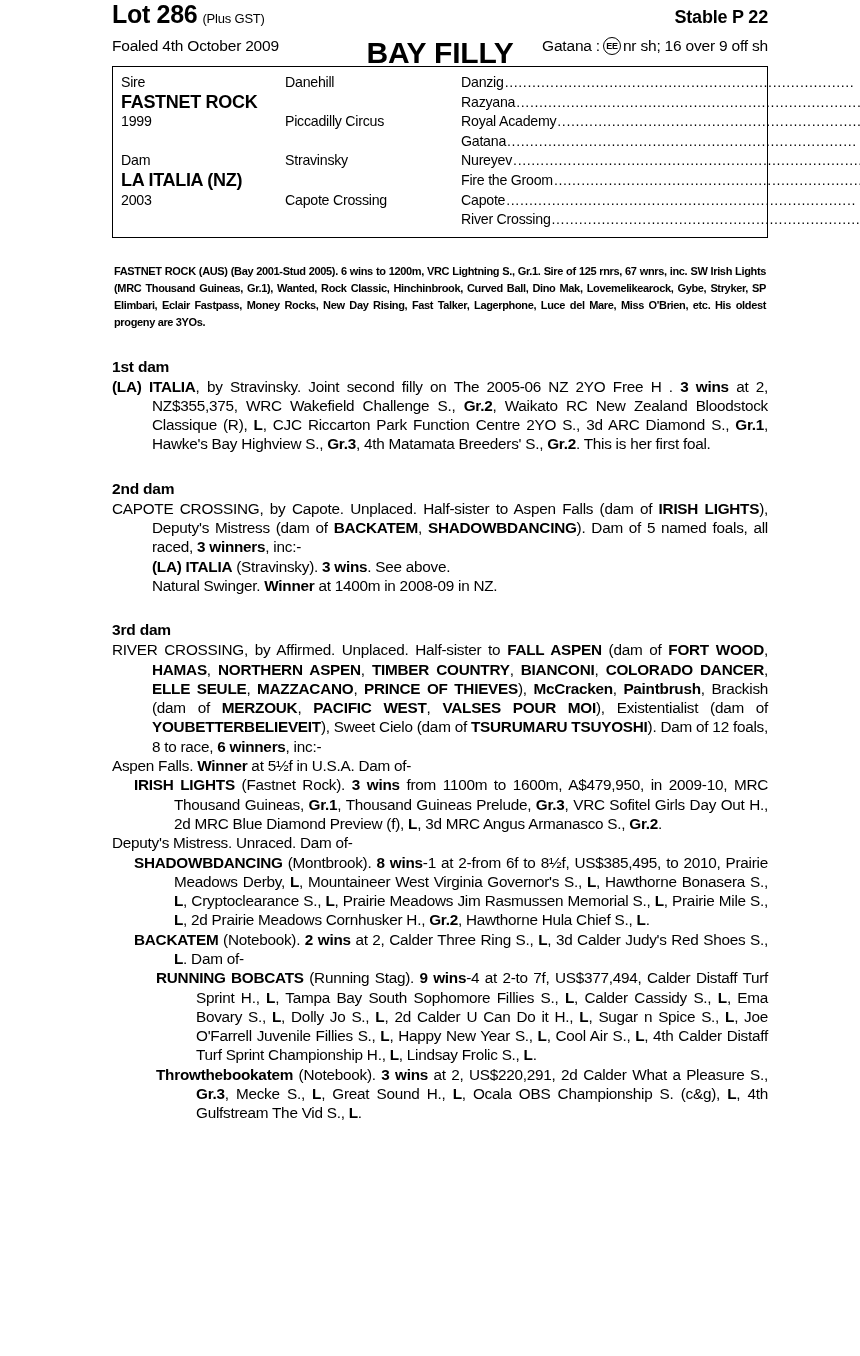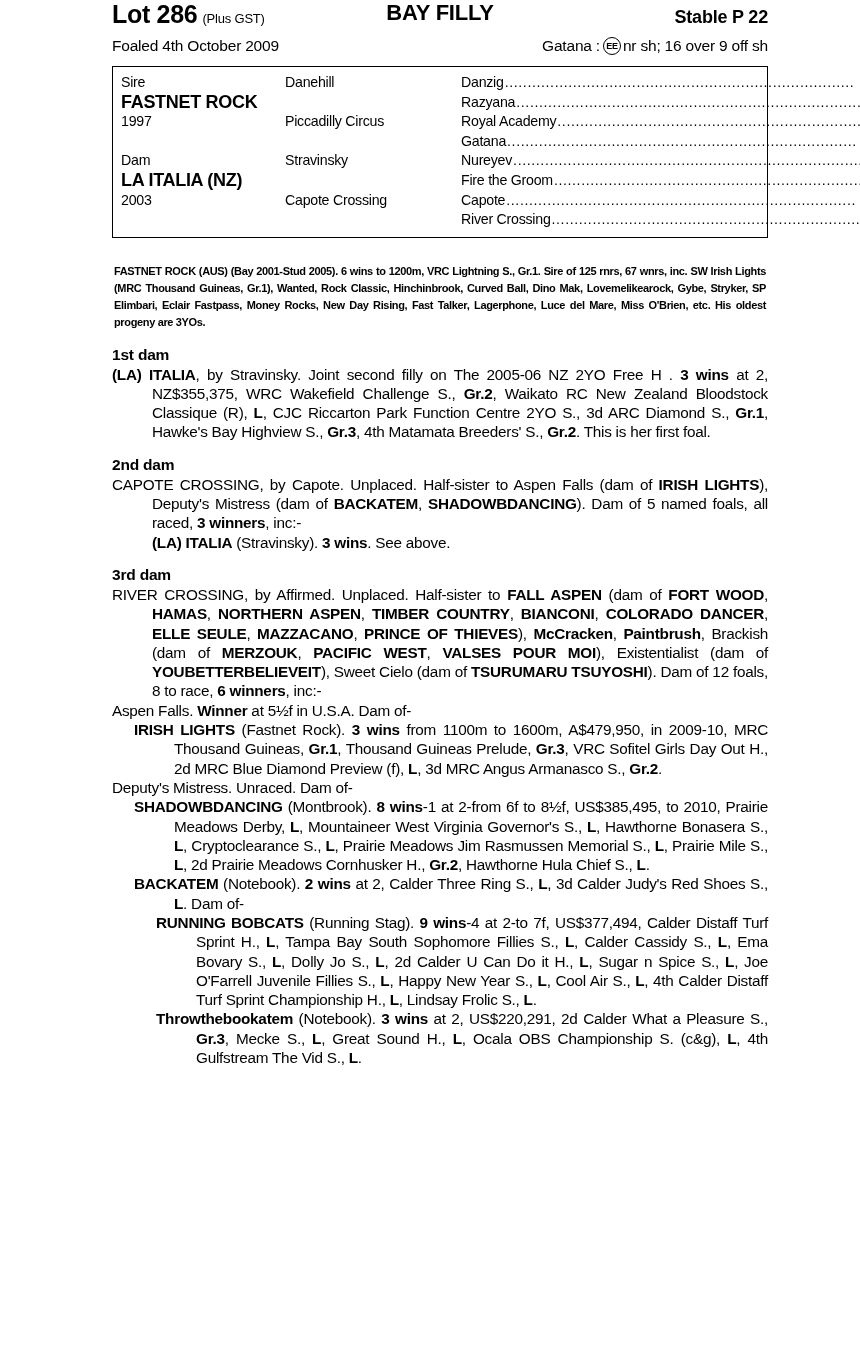--- a/index.html
+++ b/index.html
@@ -41,26 +41,27 @@
     font-size: 25px;
     letter-spacing: -0.3px;
   }
   .plus-gst {
     font-size: 13px;
     margin-left: 5px;
     letter-spacing: -0.2px;
   }
   .colour-sex {
     font-weight: bold;
-    font-size: 22px;
+    font-size: 30px;
     letter-spacing: -0.2px;
     position: absolute;
     left: 50%;
     transform: translateX(-50%);
     white-space: nowrap;
+    margin-top: 36px;
   }
   .lot-row-inner { position: relative; width: 100%; display:flex; justify-content: space-between; align-items: baseline;}
   .stable {
     font-weight: bold;
     font-size: 18px;
     letter-spacing: -0.2px;
     white-space: nowrap;
   }
   .foaled-row {
     display: flex;
@@ -138,21 +139,21 @@
     letter-spacing: -0.35px;
     text-align: justify;
     padding: 0 2px;
   }
 
   
   .dam-head {
     font-weight: bold;
     font-size: 15.5px;
     letter-spacing: -0.2px;
-    margin-top: 14px;
+    margin-top: 26px;
     margin-bottom: 1px;
   }
   .p {
     font-size: 15.3px;
     line-height: 19.3px;
     letter-spacing: -0.25px;
     text-align: justify;
     text-justify: inter-word;
   }
   b { font-weight: bold; }
@@ -195,21 +196,21 @@
       </div>
 
       <div class="ped-cell ped-g1 ped-name">FASTNET ROCK</div>
       <div class="ped-cell ped-g2 blank-line">&nbsp;</div>
       <div class="ped-cell ped-g3 leader-row">
         <span class="leader-start">Razyana</span>
         <span class="leader-dots"></span>
 
       </div>
 
-      <div class="ped-cell ped-g1">1997</div>
+      <div class="ped-cell ped-g1">1999</div>
       <div class="ped-cell ped-g2">Piccadilly Circus</div>
       <div class="ped-cell ped-g3 leader-row">
         <span class="leader-start">Royal Academy</span>
         <span class="leader-dots"></span>
 
       </div>
 
       <div class="ped-cell ped-g1 blank-line">&nbsp;</div>
       <div class="ped-cell ped-g2 blank-line">&nbsp;</div>
       <div class="ped-cell ped-g3 leader-row">
@@ -254,20 +255,21 @@
   </div>
 
   <div class="sire-para">FASTNET ROCK (AUS) (Bay 2001-Stud 2005). 6 wins to 1200m, VRC Lightning S., Gr.1. Sire of 125 rnrs, 67 wnrs, inc. SW Irish Lights (MRC Thousand Guineas, Gr.1), Wanted, Rock Classic, Hinchinbrook, Curved Ball, Dino Mak, Lovemelikearock, Gybe, Stryker, SP Elimbari, Eclair Fastpass, Money Rocks, New Day Rising, Fast Talker, Lagerphone, Luce del Mare, Miss O'Brien, etc. His oldest progeny are 3YOs.</div>
 
   <div class="dam-head">1st dam</div>
   <div class="p ind-a"><b>(LA) ITALIA</b>, by Stravinsky. Joint second filly on The 2005-06 NZ 2YO Free H . <b>3 wins</b> at 2, NZ$355,375, WRC Wakefield Challenge S., <b>Gr.2</b>, Waikato RC New Zealand Bloodstock Classique (R), <b>L</b>, CJC Riccarton Park Function Centre 2YO S., 3d ARC Diamond S., <b>Gr.1</b>, Hawke's Bay Highview S., <b>Gr.3</b>, 4th Matamata Breeders' S., <b>Gr.2</b>. This is her first foal.</div>
 
   <div class="dam-head">2nd dam</div>
   <div class="p ind-a">CAPOTE CROSSING, by Capote. Unplaced. Half-sister to Aspen Falls (dam of <b>IRISH LIGHTS</b>), Deputy's Mistress (dam of <b>BACKATEM</b>, <b>SHADOWBDANCING</b>). Dam of 5 named foals, all raced, <b>3 winners</b>, inc:-</div>
   <div class="p ind-sub1"><b>(LA) ITALIA</b> (Stravinsky). <b>3 wins</b>. See above.</div>
+  <div class="p ind-sub1">Natural Swinger. <b>Winner</b> at 1400m in 2008-09 in NZ.</div>
 
   <div class="dam-head">3rd dam</div>
   <div class="p ind-a">RIVER CROSSING, by Affirmed. Unplaced. Half-sister to <b>FALL ASPEN</b> (dam of <b>FORT WOOD</b>, <b>HAMAS</b>, <b>NORTHERN ASPEN</b>, <b>TIMBER COUNTRY</b>, <b>BIANCONI</b>, <b>COLORADO DANCER</b>, <b>ELLE SEULE</b>, <b>MAZZACANO</b>, <b>PRINCE OF THIEVES</b>), <b>McCracken</b>, <b>Paintbrush</b>, Brackish (dam of <b>MERZOUK</b>, <b>PACIFIC WEST</b>, <b>VALSES POUR MOI</b>), Existentialist (dam of <b>YOUBETTERBELIEVEIT</b>), Sweet Cielo (dam of <b>TSURUMARU TSUYOSHI</b>). Dam of 12 foals, 8 to race, <b>6 winners</b>, inc:-</div>
   <div id="third-dam-blocks">
       <div class="p" style="padding-left: 22px; text-indent: -22px;">Aspen Falls. <b>Winner</b> at 5½f in U.S.A. Dam of-</div>
       <div class="p" style="padding-left: 62px; text-indent: -40px;"><b>IRISH LIGHTS</b> (Fastnet Rock). <b>3 wins</b> from 1100m to 1600m, A$479,950, in 2009-10, MRC Thousand Guineas, <b>Gr.1</b>, Thousand Guineas Prelude, <b>Gr.3</b>, VRC Sofitel Girls Day Out H., 2d MRC Blue Diamond Preview (f), <b>L</b>, 3d MRC Angus Armanasco S., <b>Gr.2</b>.</div>
       <div class="p" style="padding-left: 22px; text-indent: -22px;">Deputy's Mistress. Unraced. Dam of-</div>
       <div class="p" style="padding-left: 62px; text-indent: -40px;"><b>SHADOWBDANCING</b> (Montbrook). <b>8 wins</b>-1 at 2-from 6f to 8½f, US$385,495, to 2010, Prairie Meadows Derby, <b>L</b>, Mountaineer West Virginia Governor's S., <b>L</b>, Hawthorne Bonasera S., <b>L</b>, Cryptoclearance S., <b>L</b>, Prairie Meadows Jim Rasmussen Memorial S., <b>L</b>, Prairie Mile S., <b>L</b>, 2d Prairie Meadows Cornhusker H., <b>Gr.2</b>, Hawthorne Hula Chief S., <b>L</b>.</div>
       <div class="p" style="padding-left: 62px; text-indent: -40px;"><b>BACKATEM</b> (Notebook). <b>2 wins</b> at 2, Calder Three Ring S., <b>L</b>, 3d Calder Judy's Red Shoes S., <b>L</b>. Dam of-</div>
       <div class="p" style="padding-left: 84px; text-indent: -40px;"><b>RUNNING BOBCATS</b> (Running Stag). <b>9 wins</b>-4 at 2-to 7f, US$377,494, Calder Distaff Turf Sprint H., <b>L</b>, Tampa Bay South Sophomore Fillies S., <b>L</b>, Calder Cassidy S., <b>L</b>, Ema Bovary S., <b>L</b>, Dolly Jo S., <b>L</b>, 2d Calder U Can Do it H., <b>L</b>, Sugar n Spice S., <b>L</b>, Joe O'Farrell Juvenile Fillies S., <b>L</b>, Happy New Year S., <b>L</b>, Cool Air S., <b>L</b>, 4th Calder Distaff Turf Sprint Championship H., <b>L</b>, Lindsay Frolic S., <b>L</b>.</div>

